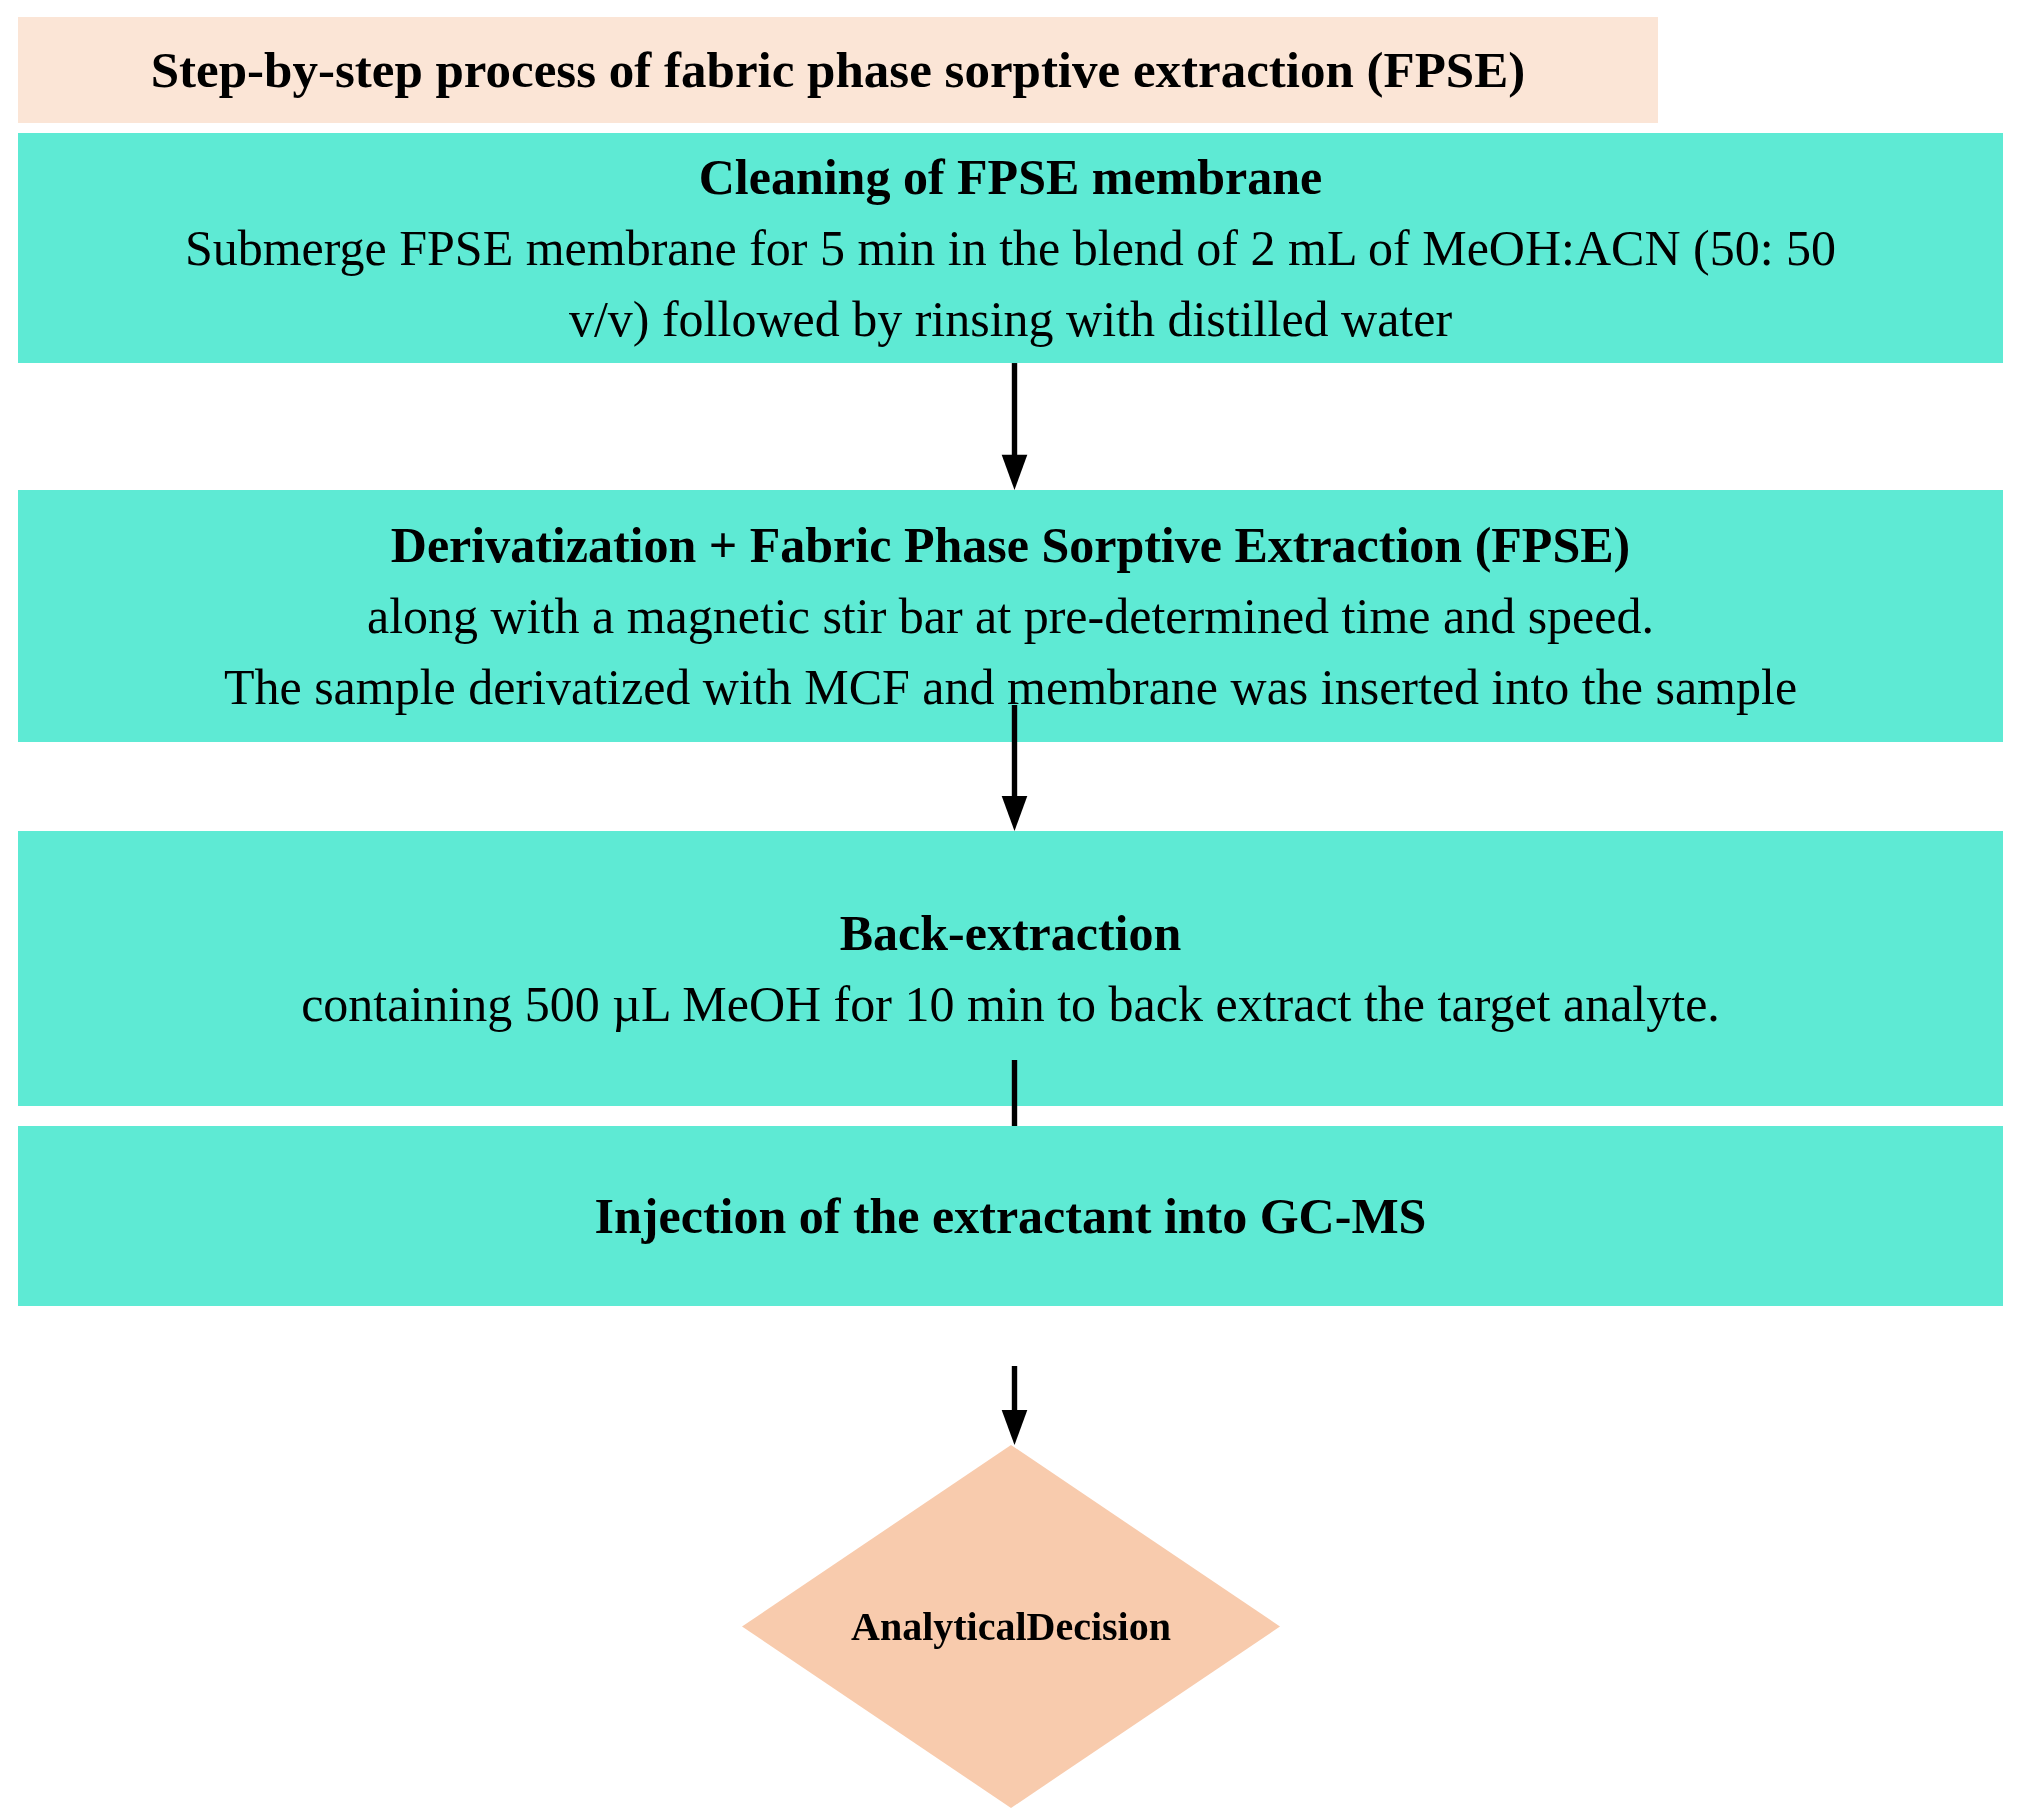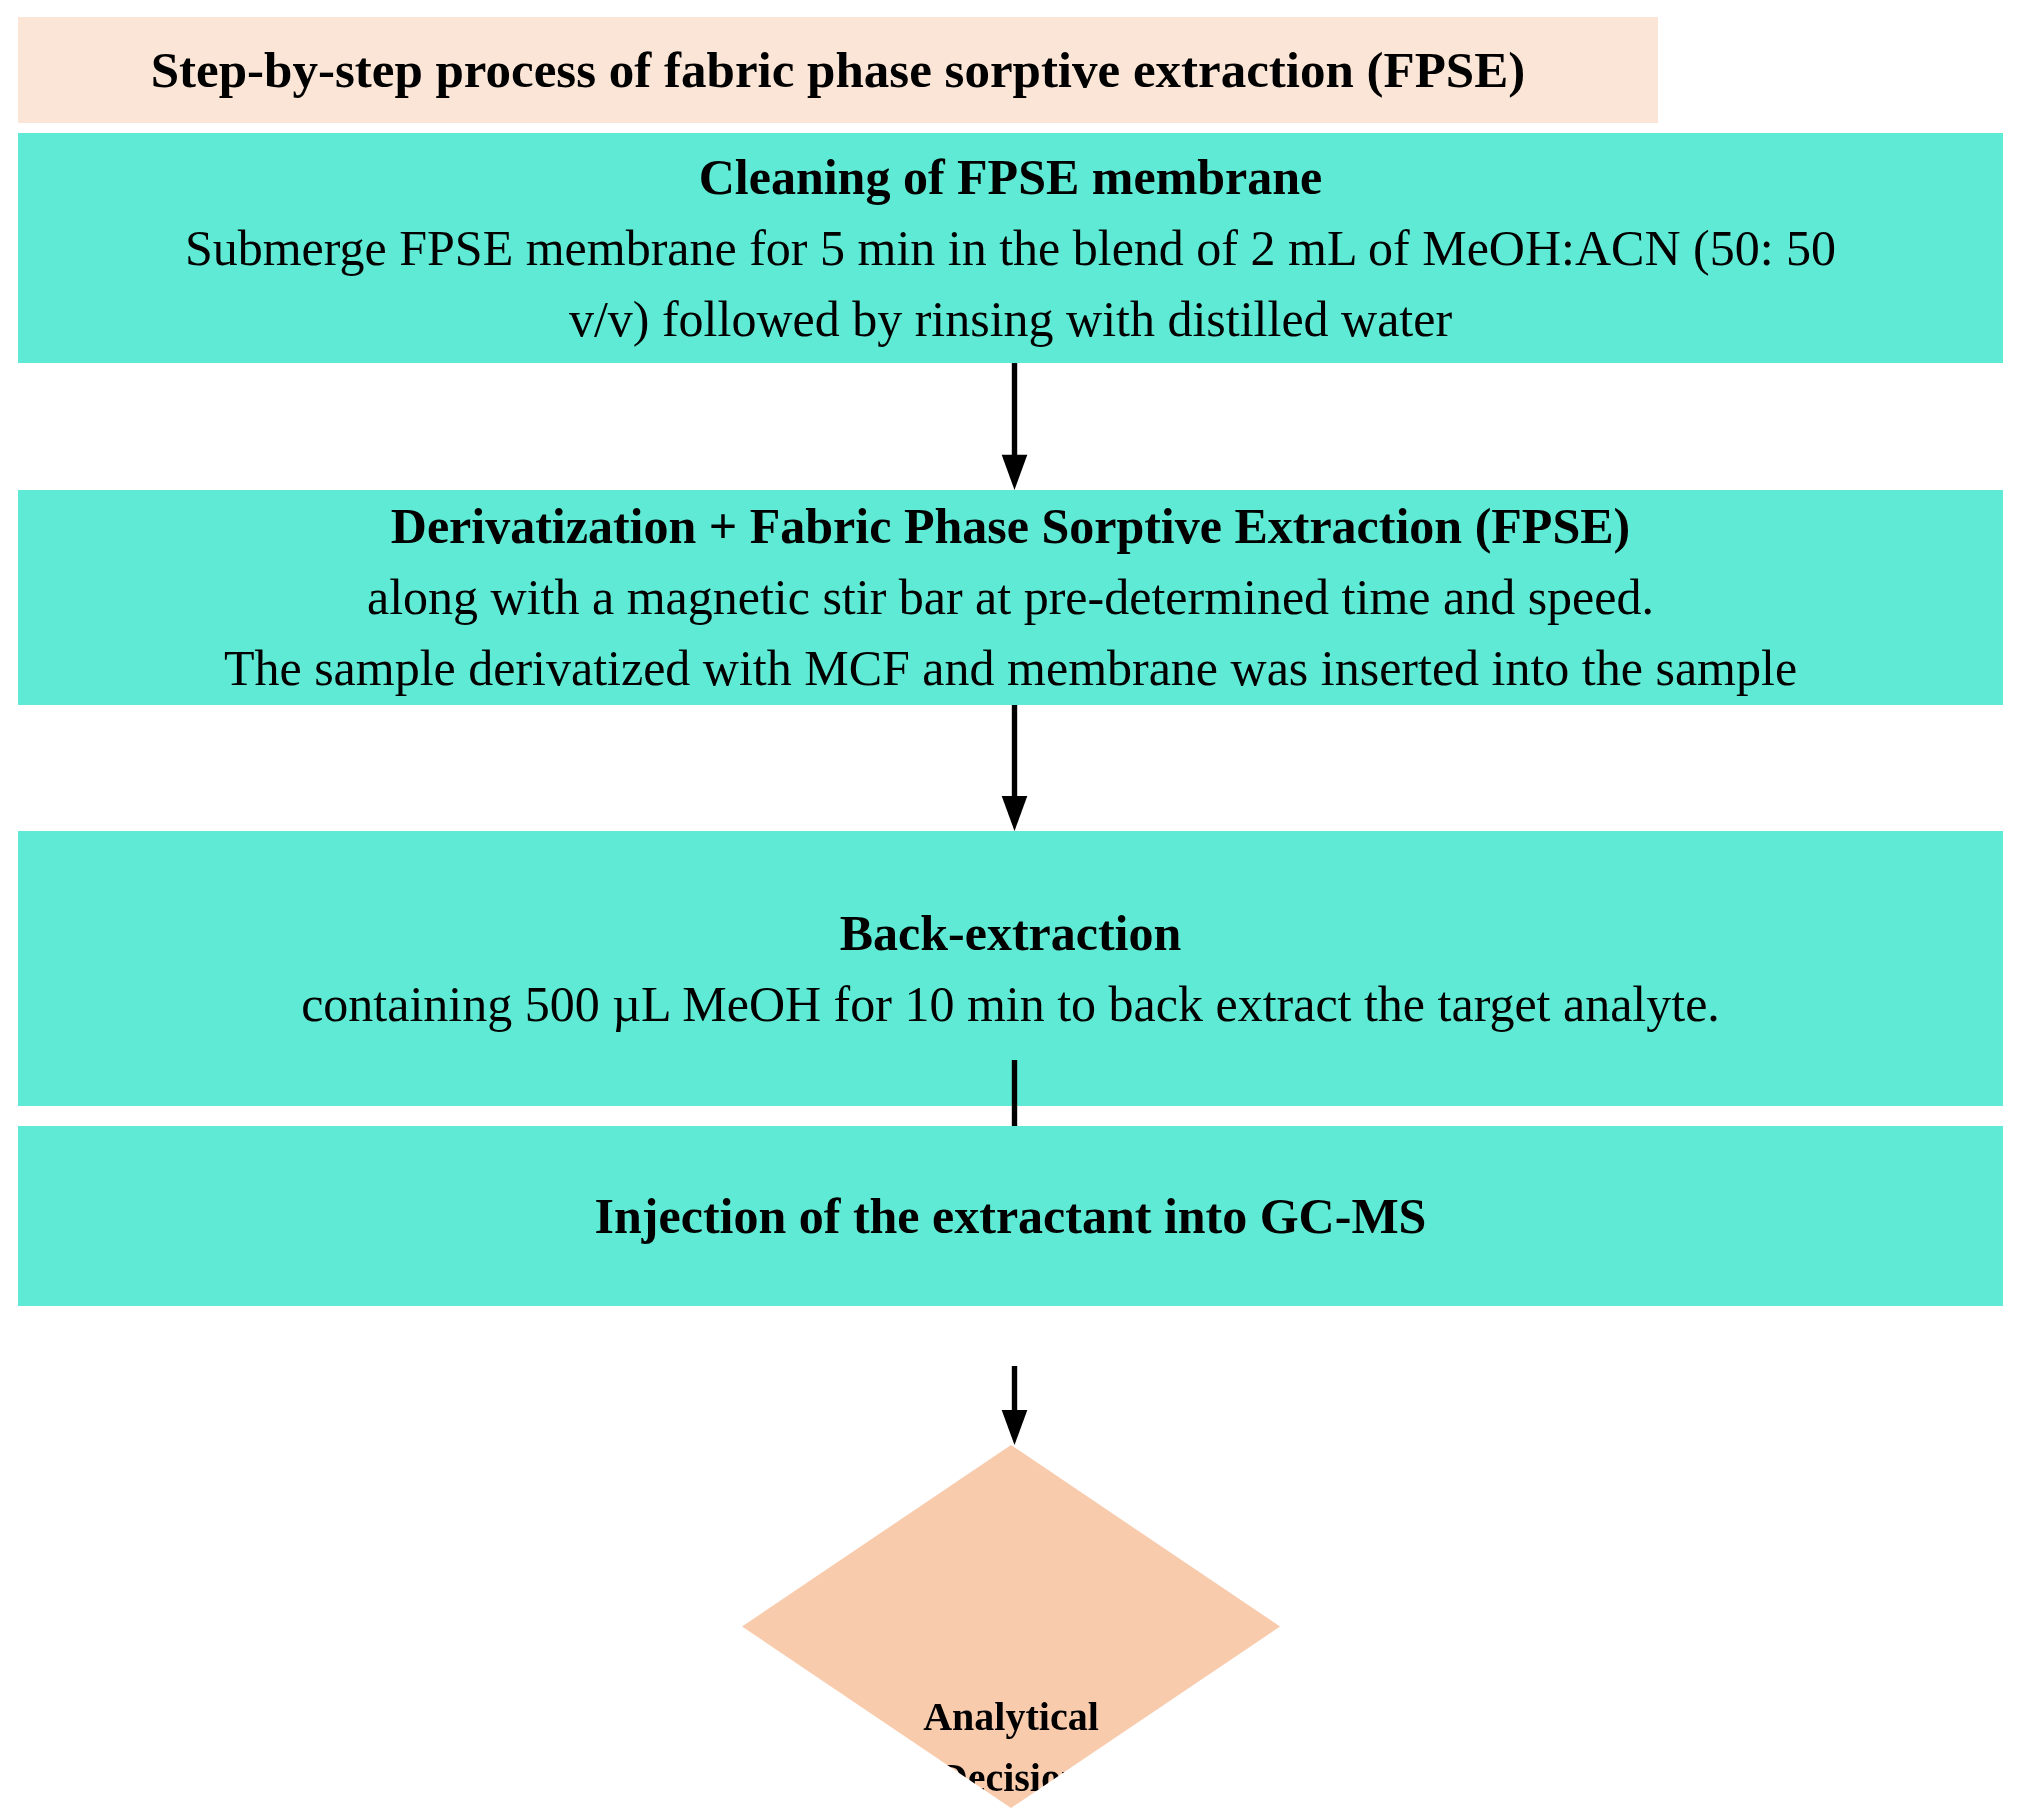--- a/index.html
+++ b/index.html
@@ -18,34 +18,34 @@
     font-weight:bold;font-size:51px;text-align:center;
   }
   .box{
     position:absolute;left:18px;width:1985px;
     background:#5eead4;
     display:flex;flex-direction:column;align-items:center;justify-content:center;
     text-align:center;font-size:50px;line-height:71px;
   }
   .box .heading{font-weight:bold;}
   #box1{top:133px;height:230px;}
-  #box2{top:490px;height:215px;}
+  #box2{top:490px;height:252px;}
   #box3{top:831px;height:275px;}
   #box4{top:1126px;height:180px;}
   .connector{position:absolute;left:1001px;width:27px;}
   #arrow1{top:363px;height:127px;}
   #arrow2{top:705px;height:126px;}
   #arrow3{top:1060px;height:126px;}
   #arrow4{top:1366px;height:79px;}
   .connector svg{display:block;}
   .diamond{
     position:absolute;left:742px;top:1445px;width:538px;height:363px;
     background:#F8CBAD;
     clip-path:polygon(50% 0,100% 50%,50% 100%,0 50%);
-    display:flex;flex-direction:column;align-items:center;justify-content:flex-end;
+    display:flex;flex-direction:row;align-items:center;justify-content:center;
     text-align:center;font-weight:bold;font-size:40px;line-height:61px;
   }
   .em{}
 </style>
 </head>
 <body>
 
 <div class="canvas">
 
   <div class="banner">

